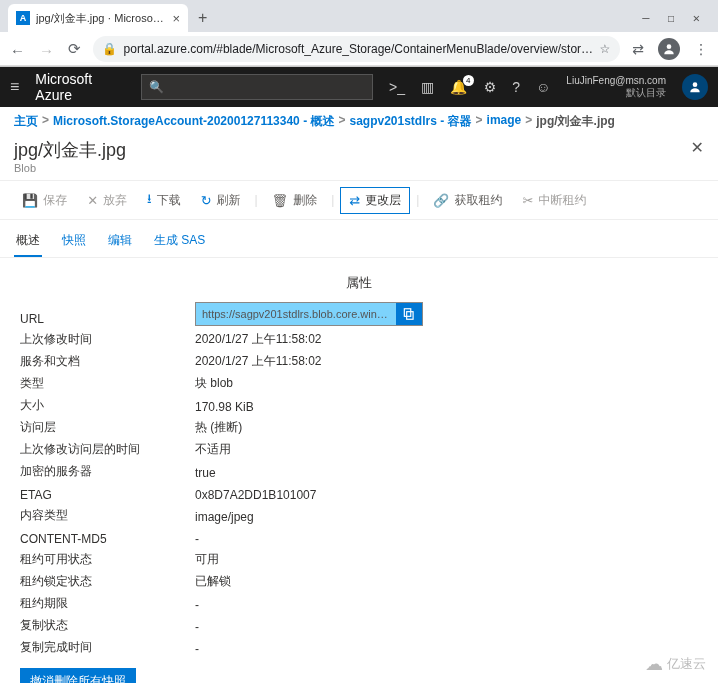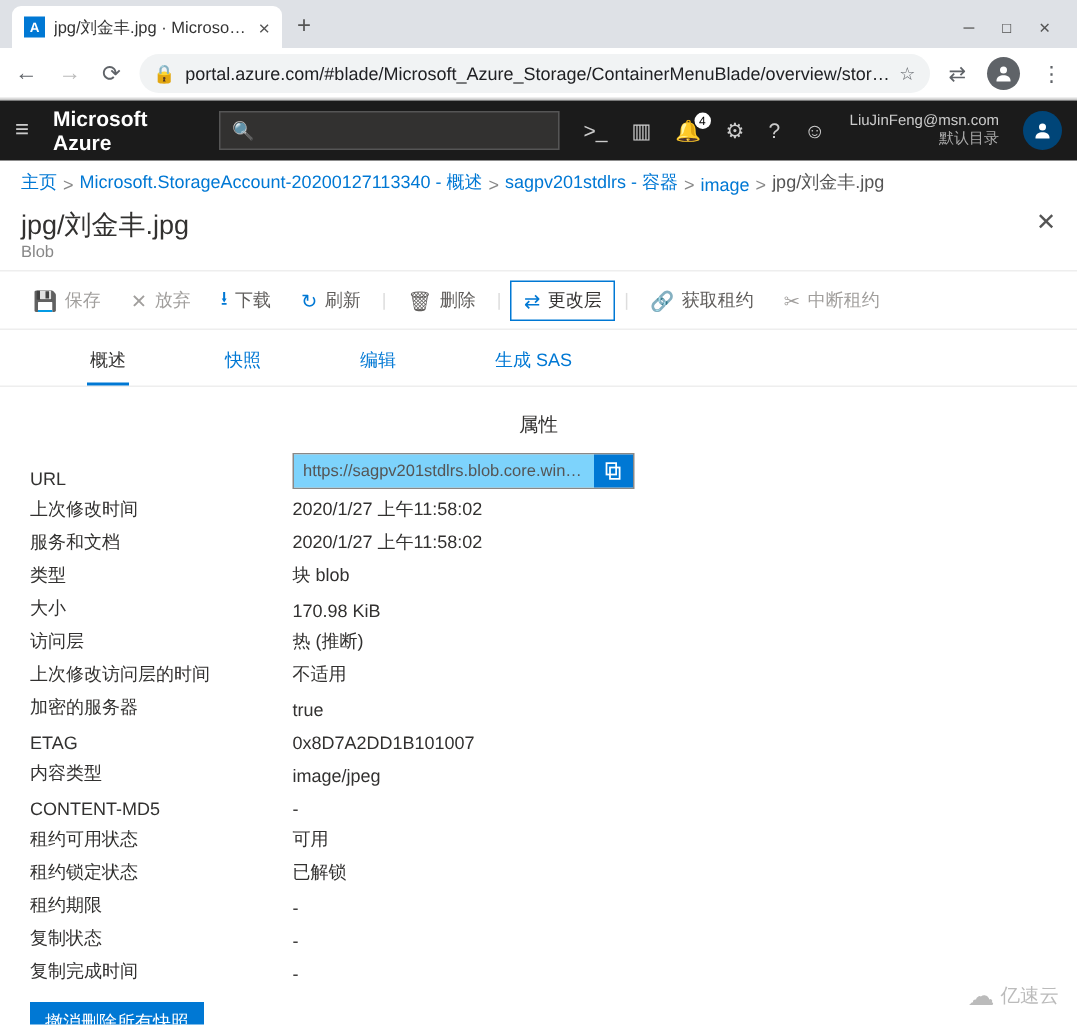--- a/index.html
+++ b/index.html
@@ -18,48 +18,48 @@
 .url-bar { display: flex; align-items: center; height: 34px; background: #fff; padding: 0 10px; gap: 12px; border-bottom: 1px solid #ddd; }
 .nav-icons { display: flex; gap: 14px; color: #5f6368; font-size: 15px; }
 .nav-icons span { cursor: pointer; }
 .url-field { flex: 1; display: flex; align-items: center; background: #f1f3f4; border-radius: 14px; height: 26px; padding: 0 10px; gap: 6px; font-size: 12px; color: #202124; min-width: 0; }
 .url-text { flex: 1; white-space: nowrap; overflow: hidden; text-overflow: ellipsis; }
 .url-right { display: flex; gap: 14px; color: #5f6368; font-size: 14px; align-items: center; }
 .avatar-circle { width: 22px; height: 22px; border-radius: 50%; background: #5f6368; color: #fff; display: flex; align-items: center; justify-content: center; font-size: 12px; }
 
 .azure-header { background: #1b1b1b; color: #fff; height: 40px; display: flex; align-items: center; padding: 0 10px; gap: 16px; }
 .hamburger { font-size: 16px; cursor: pointer; color: #ccc; }
-.brand { font-weight: 700; font-size: 14px; }
+.brand { font-weight: 400; font-size: 14px; }
 .search-box { background: #323130; border: 1px solid #555; height: 26px; width: 250px; display: flex; align-items: center; padding: 0 8px; color: #bbb; font-size: 12px; gap: 6px; }
 .hdr-icons { margin-left: auto; display: flex; gap: 16px; align-items: center; color: #ccc; font-size: 14px; }
 .hdr-icons > span { cursor: pointer; position: relative; }
 .badge { position: absolute; top: -4px; right: -6px; background: #fff; color: #000; border-radius: 50%; width: 11px; height: 11px; font-size: 8px; display: flex; align-items: center; justify-content: center; }
 .user-block { text-align: right; font-size: 10px; line-height: 1.2; }
 .user-av { width: 26px; height: 26px; border-radius: 50%; background: #004578; display: flex; align-items: center; justify-content: center; font-size: 11px; }
 
-.breadcrumb { padding: 6px 14px; font-size: 12px; color: #0078d4; display: flex; flex-wrap: wrap; gap: 4px; align-items: flex-end; }
+.breadcrumb { padding: 6px 14px; font-size: 12px; color: #0078d4; display: flex; flex-wrap: wrap; gap: 4px; align-items: flex-start; font-weight: bold; }
 .breadcrumb a { color: #0078d4; text-decoration: none; cursor: pointer; }
 .breadcrumb .sep { color: #888; }
 .breadcrumb .current { color: #555; }
 
 .blade-head { display: flex; align-items: flex-start; padding: 2px 14px 6px 14px; }
 .blade-title { font-size: 18px; font-weight: 400; }
 .blade-sub { font-size: 11px; color: #888; }
 .blade-close { margin-left: auto; font-size: 16px; color: #555; cursor: pointer; }
 
 .toolbar { display: flex; align-items: center; gap: 4px; padding: 4px 14px; border-top: 1px solid #eee; border-bottom: 1px solid #eee; font-size: 12px; }
 .tb-btn { display: flex; align-items: center; gap: 5px; padding: 4px 8px; color: #605e5c; cursor: pointer; }
 .tb-btn.disabled { color: #a19f9d; }
 .tb-btn .ic { font-size: 13px; }
 .tb-btn.active { border: 1px solid #0078d4; color: #323130; }
 .tb-btn .blue { color: #0078d4; }
 .tb-sep { color: #ddd; padding: 0 2px; }
 
 .tabs { display: flex; gap: 18px; padding: 6px 14px 0 14px; border-bottom: 1px solid #eee; font-size: 12px; }
-.tabx { padding: 6px 2px; color: #0078d4; cursor: pointer; margin-left: 44px; }
+.tabx { padding: 6px 2px; color: #0078d4; cursor: pointer; }
 .tabx.sel { color: #323130; border-bottom: 2px solid #0078d4; }
 
 .content { padding: 10px 20px; font-size: 12px; }
 .section-head { font-weight: 400; color: #323130; margin: 6px 0 10px 0; font-size: 13px; text-align: center; }
 .prop-row { display: flex; align-items: flex-end; min-height: 22px; }
 .prop-label { width: 175px; color: #323130; }
 .prop-value { color: #323130; }
 .url-box { display: inline-flex; align-items: center; border: 1px solid #8a8886; height: 24px; }
 .url-box input { border: none; background: #7dd3fc; width: 200px; height: 22px; padding: 0 6px; font-size: 11px; color: #555; }
 .url-box .copy { width: 26px; height: 22px; background: #0078d4; color: #fff; display: flex; align-items: center; justify-content: center; cursor: pointer; font-size: 11px; }

